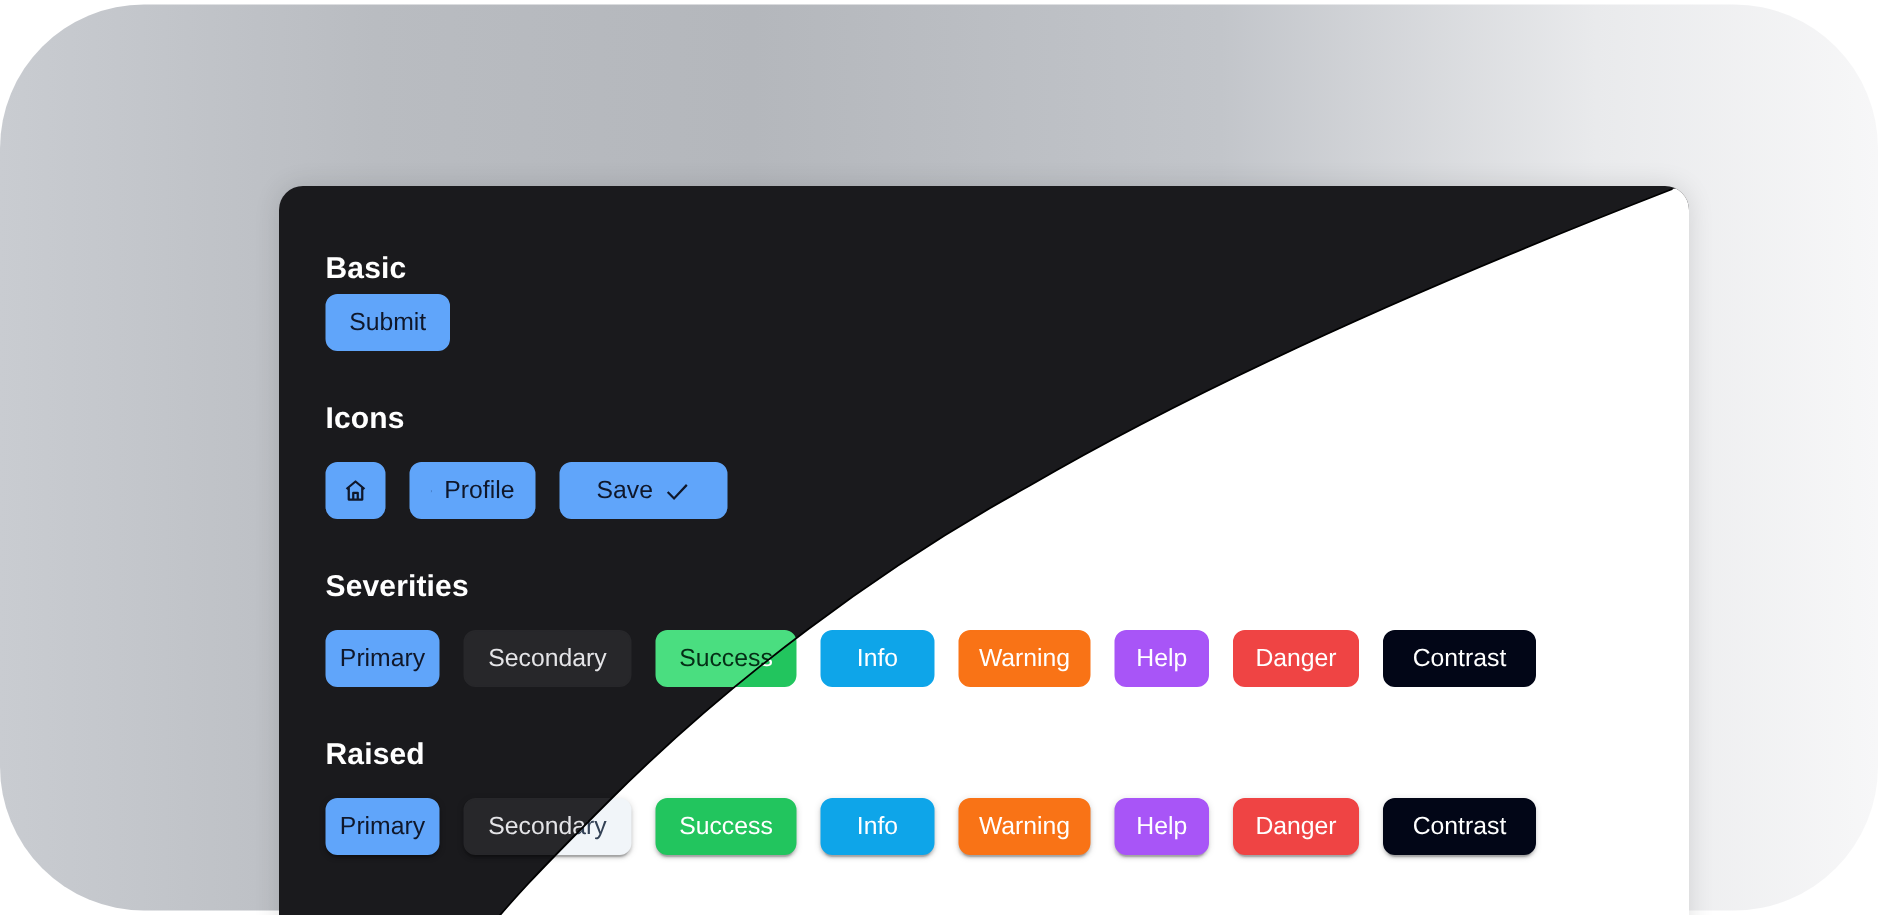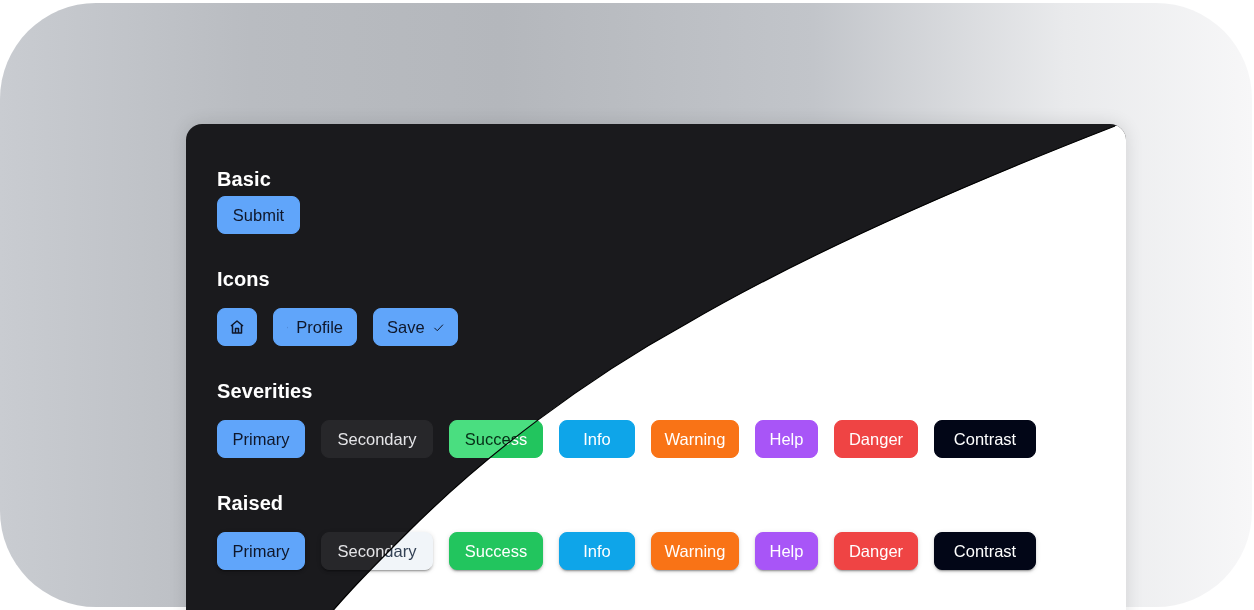--- a/index.html
+++ b/index.html
@@ -58,31 +58,31 @@
   .light .b-danger    { background: #ef4444; color: #ffffff; border-color: #ef4444; }
   .light .b-contrast  { background: #020617; color: #ffffff; border-color: #020617; }
 
   .raised .btn { box-shadow: 0 3px 1px -2px rgba(0,0,0,0.2), 0 2px 2px 0 rgba(0,0,0,0.14), 0 1px 5px 0 rgba(0,0,0,0.12); }
 
   .t-basic { top: 44px; }     .r-basic { top: 72px; }
   .t-icons { top: 144px; }    .r-icons { top: 184px; }
   .t-sev   { top: 256px; }    .r-sev   { top: 296px; }
   .t-raised{ top: 368px; }    .r-raised{ top: 408px; }
 
-  .w-primary { width: 88px; justify-content:center; }
+  .w-primary { width: 76px; justify-content:center; }
   .w-secondary { width: 112px; justify-content:center; }
   .w-success { width: 94px; justify-content:center; }
   .w-info { width: 76px; justify-content:center; }
   .w-warning { width: 88px; justify-content:center; }
   .w-help { width: 63px; justify-content:center; }
   .w-danger { width: 84px; justify-content:center; }
   .w-contrast { width: 102px; justify-content:center; }
   .w-submit { width: 83px; justify-content:center; }
   .w-profile { width: 84px; justify-content:center; }
-  .w-save { width: 85px; justify-content:center; }
+  .w-save { width: 112px; justify-content:center; }
 
   .divider-line { position:absolute; left:0; top:0; pointer-events:none; }
 </style>
 </head>
 <body>
 
 <svg width="0" height="0" style="position:absolute">
   <defs>
     <clipPath id="lightClip" clipPathUnits="userSpaceOnUse">
 

